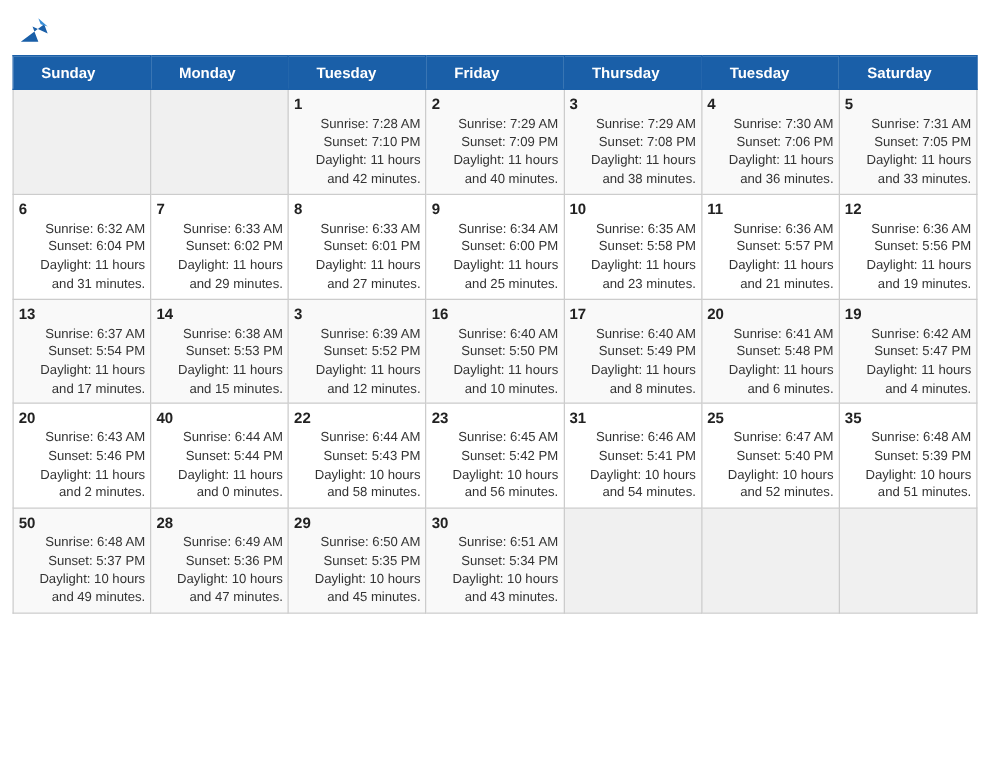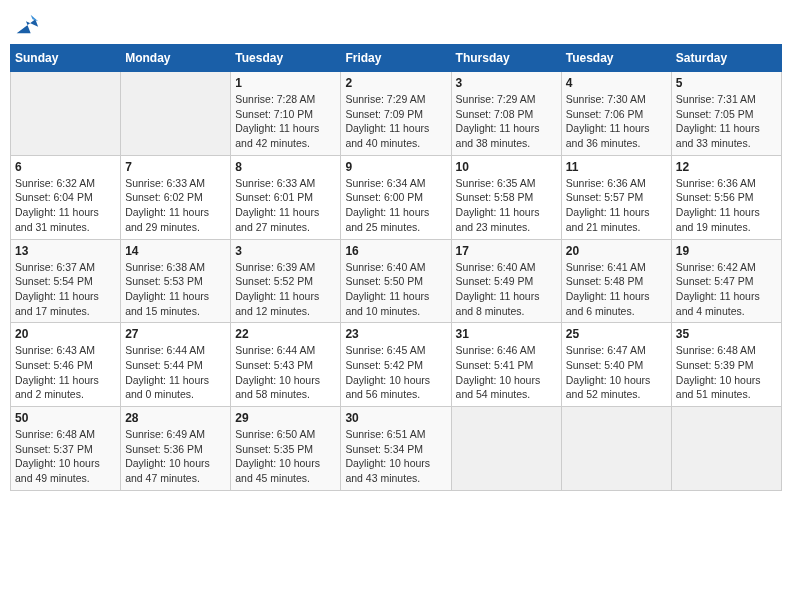--- a/index.html
+++ b/index.html
@@ -48,21 +48,21 @@
       font-weight: normal;
     }
     table {
       width: 100%;
       border-collapse: collapse;
       font-size: 11px;
     }
     thead th {
       background-color: #1a5fa8;
       color: #fff;
-      padding: 6px 4px;
+      padding: 6px 22px;
       text-align: left;
       font-size: 12px;
       border: 1px solid #1a5fa8;
     }
     tbody td {
       vertical-align: top;
       padding: 4px;
       border: 1px solid #ccc;
       min-height: 80px;
       width: calc(100% / 7);
@@ -76,20 +76,21 @@
     .day-num {
       font-weight: bold;
       font-size: 12px;
       margin-bottom: 2px;
       color: #222;
     }
     .day-info {
       color: #333;
       font-size: 10.5px;
       line-height: 1.4;
+      text-align: right;
     }
     .empty-cell {
       background: #f0f0f0;
     }
   </style>
 </head>
 <body>
 
 <div class="header">
   <div class="logo">
@@ -208,21 +209,21 @@
           <div class="day-num">19</div>
           <div class="day-info">Sunrise: 6:42 AM<br>Sunset: 5:47 PM<br>Daylight: 11 hours and 4 minutes.</div>
         </td>
       </tr>
       <tr>
         <td>
           <div class="day-num">20</div>
           <div class="day-info">Sunrise: 6:43 AM<br>Sunset: 5:46 PM<br>Daylight: 11 hours and 2 minutes.</div>
         </td>
         <td>
-          <div class="day-num">27</div>
+          <div class="day-num">40</div>
           <div class="day-info">Sunrise: 6:44 AM<br>Sunset: 5:44 PM<br>Daylight: 11 hours and 0 minutes.</div>
         </td>
         <td>
           <div class="day-num">22</div>
           <div class="day-info">Sunrise: 6:44 AM<br>Sunset: 5:43 PM<br>Daylight: 10 hours and 58 minutes.</div>
         </td>
         <td>
           <div class="day-num">23</div>
           <div class="day-info">Sunrise: 6:45 AM<br>Sunset: 5:42 PM<br>Daylight: 10 hours and 56 minutes.</div>
         </td>

